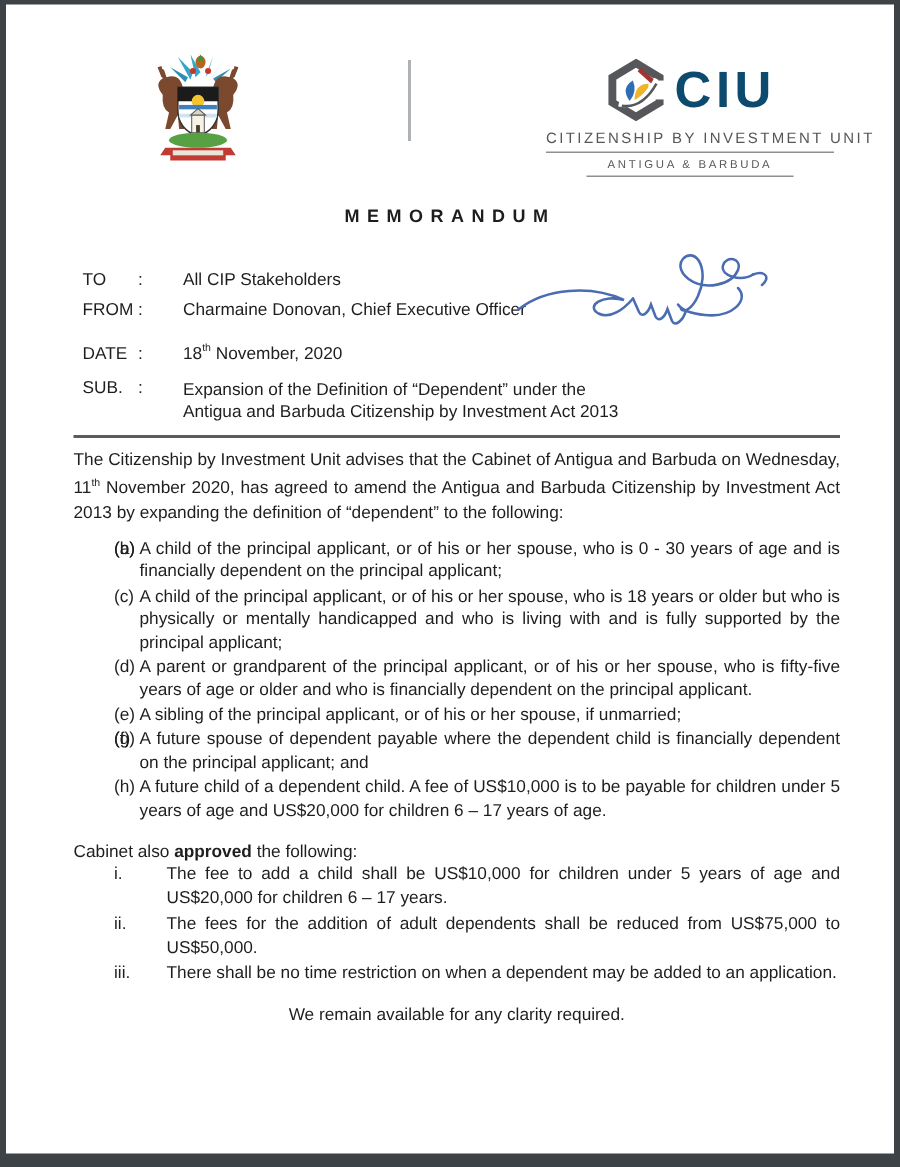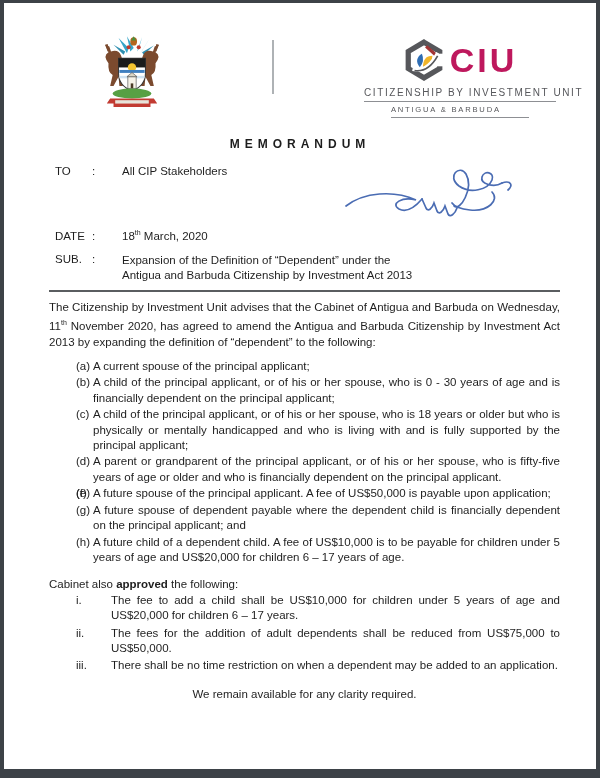--- a/index.html
+++ b/index.html
@@ -8,24 +8,24 @@
   .page {
     position:absolute; left:4px; top:3px; width:592px; height:766px;
     background:#ffffff; overflow:hidden; color:#222;
   }
   
   .coa { position:absolute; left:86px; top:30px; width:84px; height:84px; }
   .hdr-divider { position:absolute; left:268px; top:37px; width:2px; height:54px; background:#aeb2b5; }
   .ciu-logo { position:absolute; left:360px; top:36px; width:192px; }
   .ciu-row { display:flex; align-items:center; justify-content:center; gap:5px; }
   .hex-icon { width:42px; height:42px; }
-  .ciu-acronym { font-size:34px; font-weight:bold; color:#be185d; letter-spacing:3px; line-height:1; }
+  .ciu-acronym { font-size:34px; font-weight:bold; color:#0c4a6e; letter-spacing:3px; line-height:1; }
   .ciu-line1 { margin-top:6px; text-align:center; font-size:10px; letter-spacing:1.6px; color:#56575b;
                border-bottom:1px solid #8d8f93; padding-bottom:3px; white-space:nowrap; }
-  .ciu-line2 { margin:3px auto 0; font-size:7.6px; letter-spacing:1.8px; color:#56575b;
+  .ciu-line2 { margin:3px auto 0; text-align:center; font-size:7.6px; letter-spacing:1.8px; color:#56575b;
                border-bottom:1px solid #8d8f93; padding-bottom:3px; width:72%; white-space:nowrap; }
   .memo-title { position:absolute; left:0; top:134px; width:100%; text-align:center;
                 font-size:12px; font-weight:bold; letter-spacing:5px; color:#1d1d1d; }
   
   .meta-row { position:absolute; left:51px; font-size:11.5px; color:#1e1e1e; }
   .meta-label { display:inline-block; width:37px; }
   .meta-colon { display:inline-block; width:30px; }
   .meta-value { }
   .sub-value { display:inline-block; vertical-align:top; font-weight:normal; line-height:14.5px; }
   .bold { font-weight:bold; }
@@ -104,25 +104,28 @@
         <path d="M11 30 q13 2 22 -14" stroke="#56575b" stroke-width="1.6" fill="none"></path>
       </svg>
       <div class="ciu-acronym">CIU</div>
     </div>
     <div class="ciu-line1">CITIZENSHIP BY INVESTMENT UNIT</div>
     <div class="ciu-line2">ANTIGUA &amp; BARBUDA</div>
   </div>
 
   <div class="memo-title">MEMORANDUM</div>
 
-  <div class="meta-row" style="top:162px;">
+  <div class="meta-row" style="top:178px;">
     <span class="meta-label">TO</span><span class="meta-colon">:</span><span class="meta-value">All CIP Stakeholders</span>
   </div>
+  <div class="meta-row" style="top:198px;">
+    <span class="meta-label">FROM</span><span class="meta-colon">:</span><span class="meta-value">Charmaine Donovan, Chief Executive Officer</span>
+  </div>
   <div class="meta-row" style="top:226px;">
-    <span class="meta-label">DATE</span><span class="meta-colon">:</span><span class="meta-value"><span>18</span><sup>th</sup><span> March, 2020</span></span>
+    <span class="meta-label">DATE</span><span class="meta-colon">:</span><span class="meta-value"><span>18</span><sup>th</sup><span> November, 2020</span></span>
   </div>
   <div class="meta-row" style="top:250px;">
     <span class="meta-label" style="font-weight:normal;">SUB.</span><span class="meta-colon">:</span><span class="sub-value"><span>Expansion of the Definition of “Dependent” under the</span><br><span>Antigua and Barbuda Citizenship by Investment Act 2013</span></span>
   </div>
 
   <svg class="signature" viewBox="0 0 178 58">
     <g fill="none" stroke="#4a6cb3" stroke-width="1.7" stroke-linecap="round">
       <path d="M4 40 C 22 26, 52 24, 74 34 C 60 30, 48 38, 57 43 C 65 47, 74 40, 80 33"></path>
       <path d="M80 33 l4 9 c2 4 6 1 8 -5 l3 8 c2 4 6 1 8 -5 l3 8 c2 4 7 0 9 -6"></path>
       <path d="M112 40 C 118 46, 132 22, 124 8 C 118 -2, 104 10, 117 20 C 128 28, 146 24, 150 14 C 153 6, 142 4, 140 11 C 138 18, 152 22, 160 17"></path>
@@ -130,26 +133,26 @@
       <path d="M160 17 c 8 -3 12 2 6 7"></path>
     </g>
   </svg>
 
   <div class="rule"></div>
 
   <div class="doc-body">
     <p class="intro"><span>The Citizenship by Investment Unit advises that the Cabinet of Antigua and Barbuda on Wednesday, 11</span><sup>th</sup><span> November 2020, has agreed to amend the Antigua and Barbuda Citizenship by Investment Act 2013 by expanding the definition of “dependent” to the following:</span></p>
 
     <div>
-      <div class="def-item"><span class="marker">(a)</span><span>A current spouse of the principal applicant;</span></div>
+      <div class="def-item"><span class="marker">(a)</span></div>
       <div class="def-item"><span class="marker">(b)</span><span>A child of the principal applicant, or of his or her spouse, who is 0 - 30 years of age and is financially dependent on the principal applicant;</span></div>
       <div class="def-item"><span class="marker">(c)</span><span>A child of the principal applicant, or of his or her spouse, who is 18 years or older but who is physically or mentally handicapped and who is living with and is fully supported by the principal applicant;</span></div>
       <div class="def-item"><span class="marker">(d)</span><span>A parent or grandparent of the principal applicant, or of his or her spouse, who is fifty-five years of age or older and who is financially dependent on the principal applicant.</span></div>
-      <div class="def-item"><span class="marker">(e)</span></div>
-      <div class="def-item"><span class="marker">(f)</span><span>A future spouse of the principal applicant.  A fee of US$50,000 is payable upon application;</span></div>
+      <div class="def-item"><span class="marker">(e)</span><span>A sibling of the principal applicant, or of his or her spouse, if unmarried;</span></div>
+      <div class="def-item"><span class="marker">(f)</span></div>
       <div class="def-item"><span class="marker">(g)</span><span>A future spouse of dependent payable where the dependent child is financially dependent on the principal applicant; and</span></div>
       <div class="def-item"><span class="marker">(h)</span><span>A future child of a dependent child.  A fee of US$10,000 is to be payable for children under 5 years of age and US$20,000 for children 6 – 17 years of age.</span></div>
     </div>
 
     <p class="cabinet-line"><span>Cabinet also </span><span class="bold">approved</span><span> the following:</span></p>
 
     <div>
       <div class="appr-item"><span class="marker">i.</span><span>The fee to add a child shall be US$10,000 for children under 5 years of age and US$20,000 for children 6 – 17 years.</span></div>
       <div class="appr-item"><span class="marker">ii.</span><span>The fees for the addition of adult dependents shall be reduced from US$75,000 to US$50,000.</span></div>
       <div class="appr-item"><span class="marker">iii.</span><span>There shall be no time restriction on when a dependent may be added to an application.</span></div>

